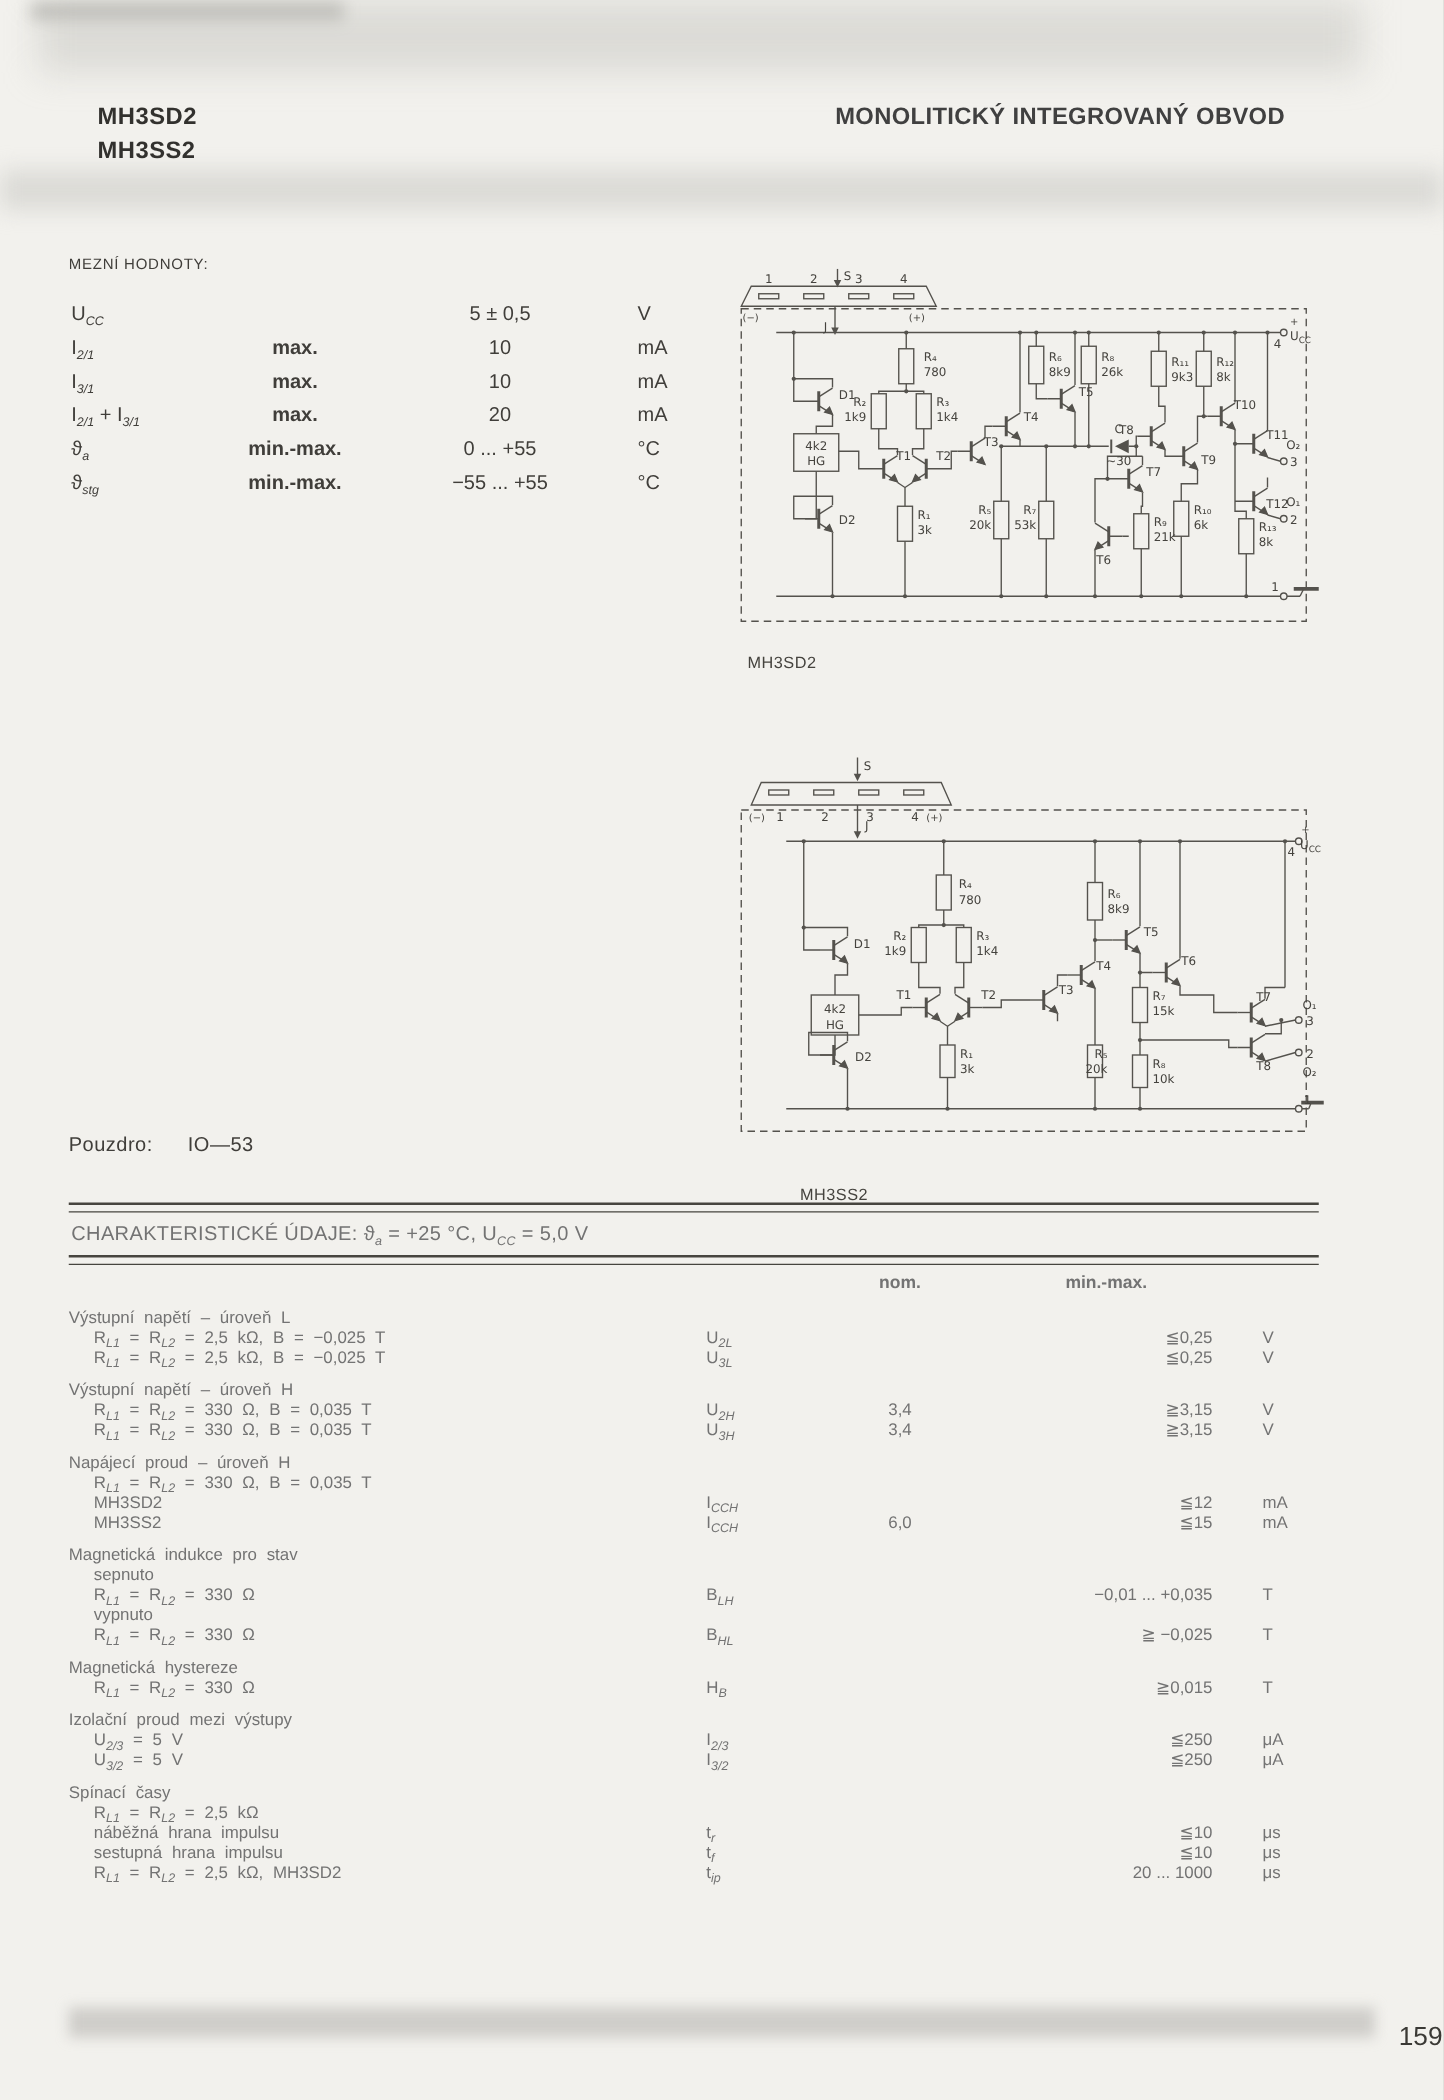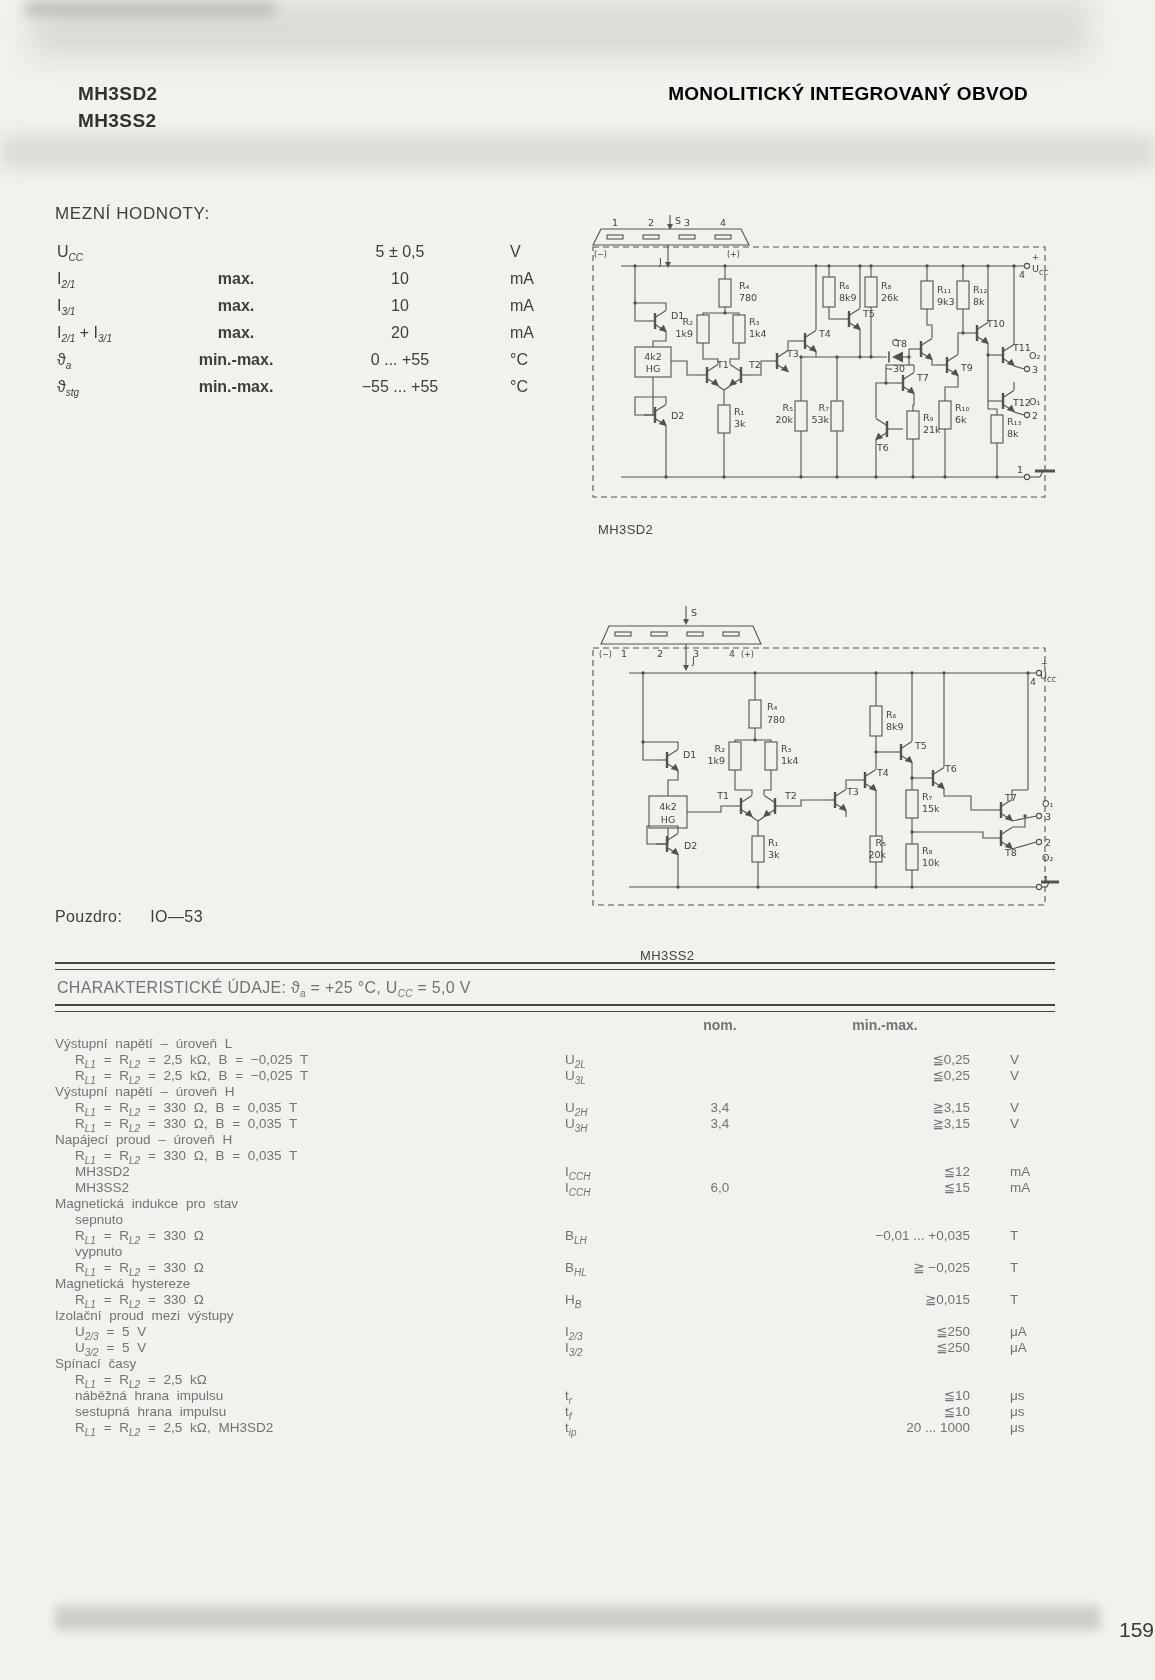--- a/index.html
+++ b/index.html
@@ -8,24 +8,24 @@
         font-family:"Liberation Sans","DejaVu Sans",sans-serif;}
   .abs{position:absolute;}
   
   .wash{position:absolute;pointer-events:none;}
   .wash.top{left:30px;top:0;width:1060px;height:58px;background:rgba(185,184,180,.38);filter:blur(14px);}
   .wash.smudge{left:25px;top:2px;width:250px;height:14px;background:rgba(110,108,104,.35);filter:blur(6px);}
   .wash.band{left:0;top:136px;width:1155px;height:32px;background:rgba(198,197,193,.5);filter:blur(9px);}
   .wash.bottom{left:55px;top:1606px;width:1045px;height:24px;background:rgba(178,177,173,.55);filter:blur(5px);}
   
   .parts{left:78px;top:80px;font-size:19px;font-weight:bold;line-height:27px;color:#32312e;letter-spacing:.4px;}
-  .title{left:280px;top:80px;width:748px;text-align:right;font-size:19px;font-weight:bold;line-height:27px;color:#000000;letter-spacing:.3px;}
+  .title{left:280px;top:80px;width:748px;text-align:right;font-size:19px;font-weight:bold;line-height:27px;color:#404040;letter-spacing:.3px;}
   
   .limits{left:55px;top:204px;width:525px;height:210px;font-size:16px;}
-  .limits-heading{position:absolute;left:0;top:0;font-size:17px;letter-spacing:.6px;}
+  .limits-heading{position:absolute;left:0;top:0;font-size:12px;letter-spacing:.6px;}
   .lrow{position:absolute;left:0;width:525px;height:24px;line-height:24px;}
   .l-sym{position:absolute;left:2px;}
   .l-cond{position:absolute;left:126px;width:110px;text-align:center;font-weight:bold;}
   .l-val{position:absolute;left:275px;width:140px;text-align:center;}
   .l-unit{position:absolute;left:455px;}
   sub{font-size:10px;font-style:italic;line-height:0;}
   
   .sch{position:absolute;}
   svg text{font-family:"DejaVu Sans","Liberation Sans",sans-serif;font-size:9.5px;fill:#45433e;}
   svg .s8{font-size:8px;}
@@ -34,21 +34,21 @@
   .pouzdro{left:55px;top:908px;font-size:16px;letter-spacing:.4px;}
   .pouzdro .val{margin-left:28px;}
   
   .chars{left:55px;top:962px;width:1000px;font-size:13.5px;color:#737373;}
   .dbl{height:5px;border-top:2px solid #47453f;border-bottom:1.4px solid #47453f;}
   .chars-heading{padding:9px 0 7px 2px;font-size:16px;letter-spacing:.3px;}
   .colhead{position:relative;height:22px;line-height:22px;font-weight:bold;font-size:14px;margin-top:2px;}
   .colhead .nom{position:absolute;left:610px;width:110px;text-align:center;}
   .colhead .mm{position:absolute;left:745px;width:170px;text-align:center;}
   .trow{position:relative;height:16px;line-height:16px;}
-  .trow.sec{}
+  .trow.sec{margin-top:10px;}
   .c-desc{position:absolute;left:0;word-spacing:4px;}
   .c-desc.ind{left:20px;}
   .c-sym{position:absolute;left:510px;width:130px;}
   .c-nom{position:absolute;left:610px;width:110px;text-align:center;}
   .c-mm{position:absolute;left:745px;width:170px;text-align:right;}
   .c-unit{position:absolute;left:955px;}
   
   .pagenum{left:1072px;top:1618px;font-size:21px;color:#3a3935;margin-left:47px;}
 </style>
 </head>

